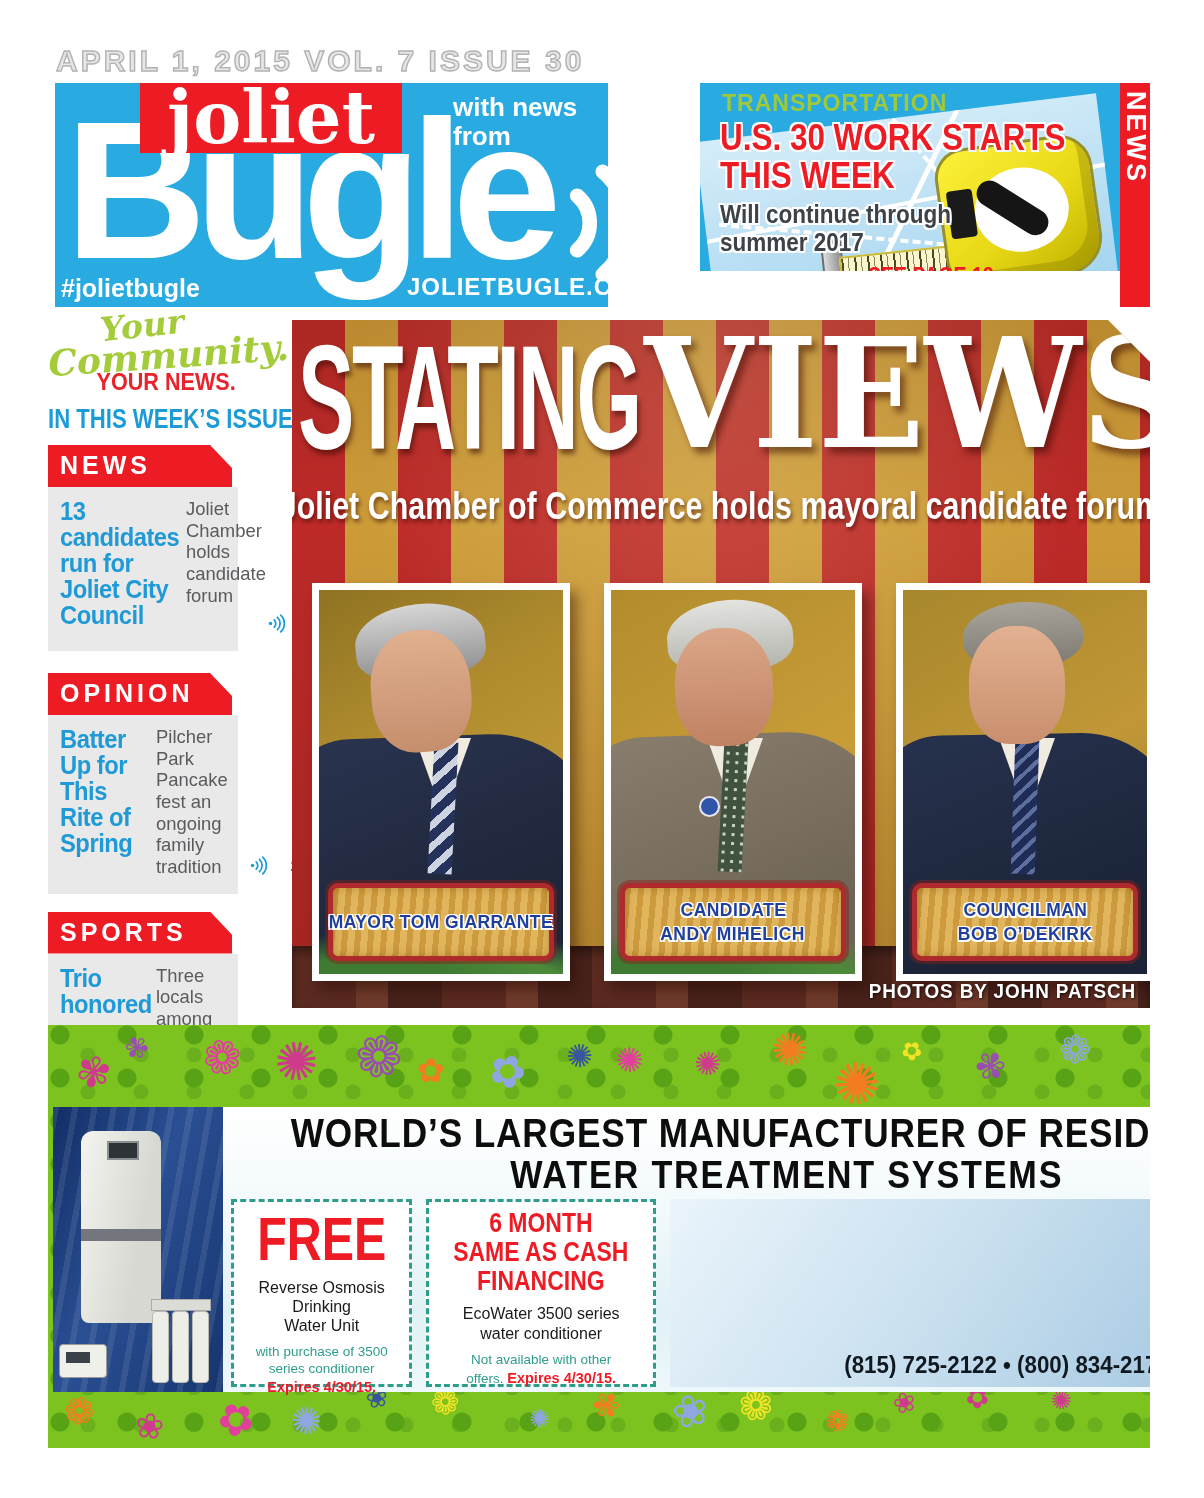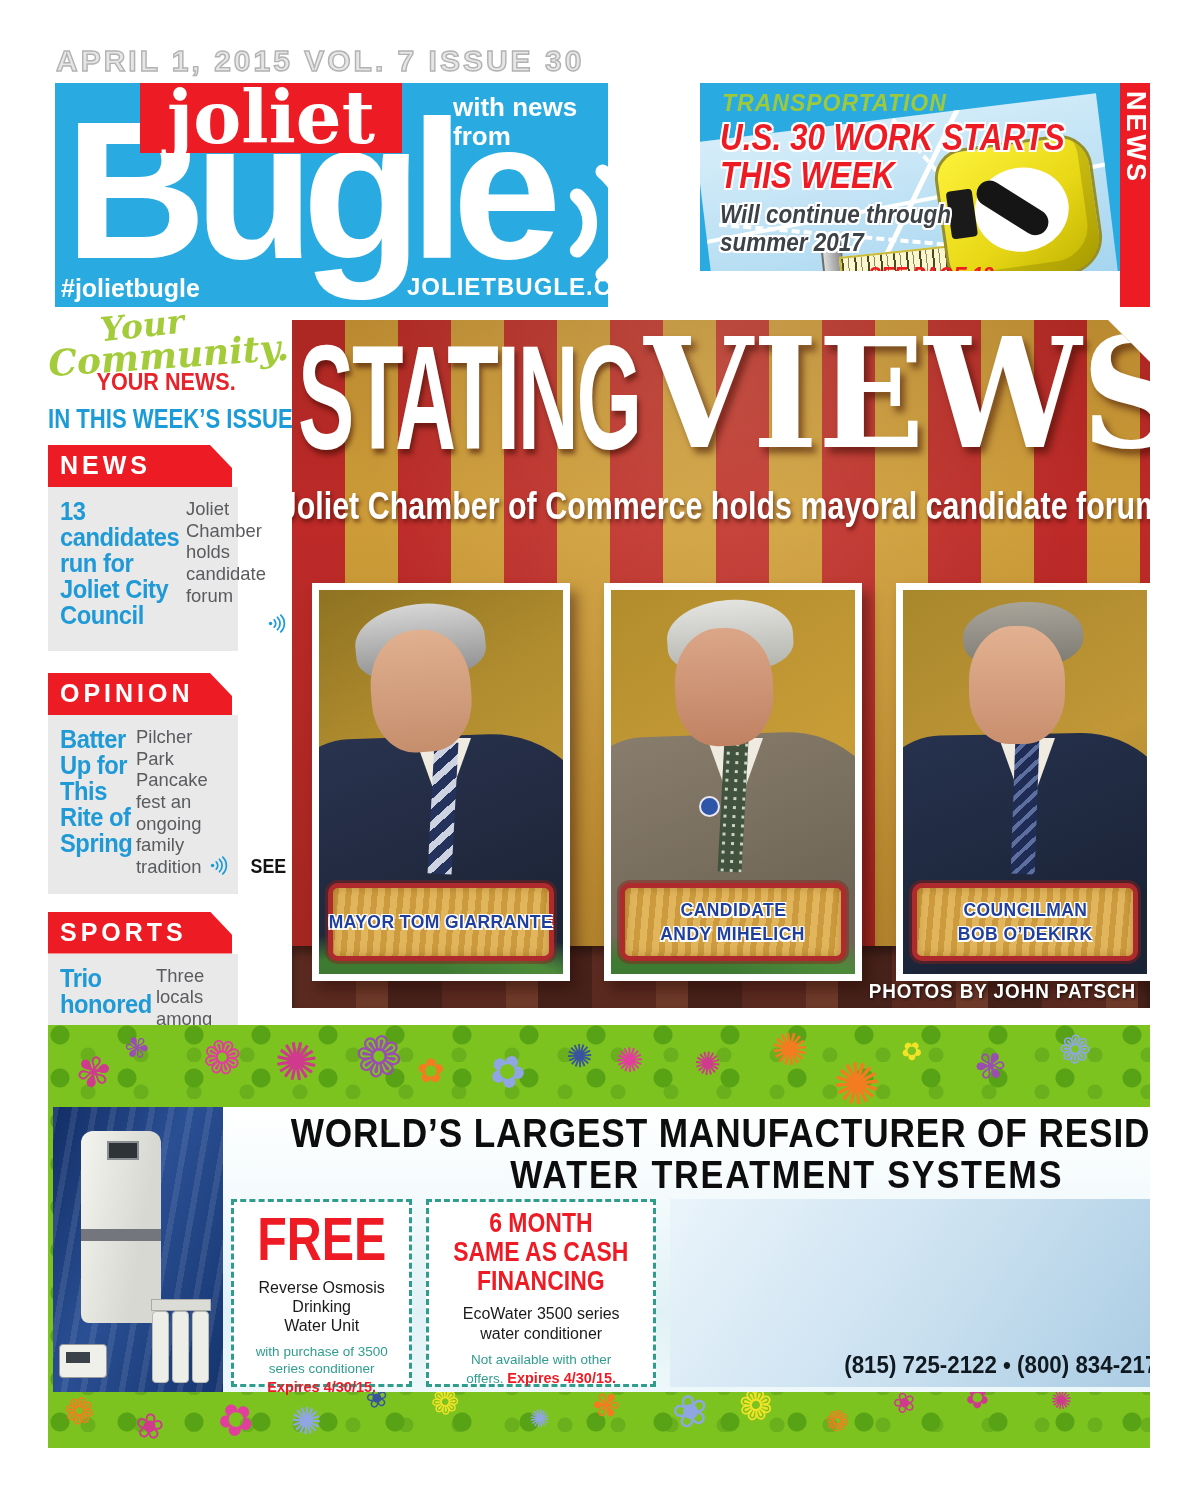--- a/index.html
+++ b/index.html
@@ -16,21 +16,21 @@
     display:flex;align-items:center;justify-content:center;}
   .joliet-box span{font-family:"DejaVu Serif",serif;font-weight:700;font-size:72px;color:#fff;line-height:1;}
   .logo-tagline{position:absolute;left:398px;top:10px;color:#fff;font-weight:700;font-size:26px;line-height:1.12;}
   .bugle-word{position:absolute;left:10px;top:18px;font-size:196px;font-weight:700;color:#fff;
     letter-spacing:-12px;line-height:.92;}
   .logo-waves{position:absolute;left:488px;top:46px;width:140px;height:188px;}
   .hashtag{position:absolute;left:6px;bottom:4px;color:#fff;font-weight:700;font-size:25px;}
   .website{position:absolute;left:352px;bottom:6px;color:#fff;font-weight:700;font-size:24px;letter-spacing:1px;}
 
   
-  .teaser-box{position:absolute;left:700px;top:83px;width:420px;height:188px;background:#29abe2;overflow:hidden;font-style:italic;}
+  .teaser-box{position:absolute;left:700px;top:83px;width:420px;height:188px;background:#29abe2;overflow:hidden;}
   .road-panel{position:absolute;left:6px;top:34px;width:404px;height:206px;
     background:linear-gradient(175deg,#d6edf9,#9fd2ee);transform:rotate(-7deg);overflow:hidden;}
   .road-solid{position:absolute;left:190px;top:-30px;width:5px;height:280px;background:#fff;transform:rotate(33deg);}
   .road-dash-v{position:absolute;left:268px;top:-20px;height:260px;border-left:4px dashed #fff;transform:rotate(-33deg);}
   .road-dash-h{position:absolute;left:10px;top:120px;width:360px;border-top:4px dashed #fff;transform:rotate(12deg);}
   .road-solid-h{position:absolute;left:-12px;top:84px;width:430px;height:4px;background:#fff;transform:rotate(-4deg);}
   .ow{text-shadow:-2px -2px 0 #fff,2px -2px 0 #fff,-2px 2px 0 #fff,2px 2px 0 #fff,-2px 0 0 #fff,2px 0 0 #fff,0 -2px 0 #fff,0 2px 0 #fff;}
   .teaser-kicker{position:absolute;left:22px;top:7px;color:#9dc93b;font-weight:800;font-size:23px;letter-spacing:1px;}
   .teaser-headline{position:absolute;left:20px;top:36px;color:#ed1c24;font-weight:900;font-size:37px;
     line-height:1.02;transform:scaleX(.85);transform-origin:left top;white-space:nowrap;}
@@ -70,21 +70,21 @@
     transform:scaleX(.9);transform-origin:right bottom;white-space:nowrap;}
   .issue-header{color:#1b9cd8;font-weight:900;font-size:27px;transform:scaleX(.82);transform-origin:left;
     white-space:nowrap;margin:8px 0 10px;}
   .sb-section{margin-bottom:22px;}
   .sb-section.s2{margin-bottom:18px;}
   .sb-banner{width:184px;background:#ed1c24;color:#fff;font-weight:800;font-size:25px;letter-spacing:4px;
     padding:6px 0 7px 12px;box-sizing:border-box;border-top-right-radius:12px;
     clip-path:polygon(0 0,calc(100% - 22px) 0,100% 55%,100% 100%,0 100%);}
   .sb-box{background:#e9e9e9;width:190px;box-sizing:border-box;padding:11px 12px 16px;
     display:flex;flex-direction:row;}
-  .sb-box.h1{min-height:134px;}  .sb-box.h2{min-height:156px;}  .sb-box.h3{min-height:118px;}
+  .sb-box.h1{min-height:134px;}  .sb-box.h2{min-height:156px;gap:20px;}  .sb-box.h3{min-height:118px;}
   .sb-headline{color:#1f9ad6;font-weight:700;font-size:25px;line-height:1.04;letter-spacing:-.5px;
     transform:scaleX(.95);transform-origin:left top;margin-bottom:7px;}
   .sb-body{color:#5a5b5e;font-size:19px;line-height:1.14;transform:scaleX(.97);transform-origin:left top;}
   .see-page{display:flex;justify-content:flex-end;align-items:center;gap:3px;margin-top:auto;cursor:pointer;}
   .see-page svg{flex:0 0 auto;}
   .see-page span{color:#141414;font-weight:900;font-size:21px;transform:scaleX(.85);transform-origin:right center;white-space:nowrap;}
 
   
   .feature{position:absolute;left:292px;top:320px;width:858px;height:688px;
     background:repeating-linear-gradient(90deg,#bd2a28 0 53px,#cd9c38 53px 106px);

